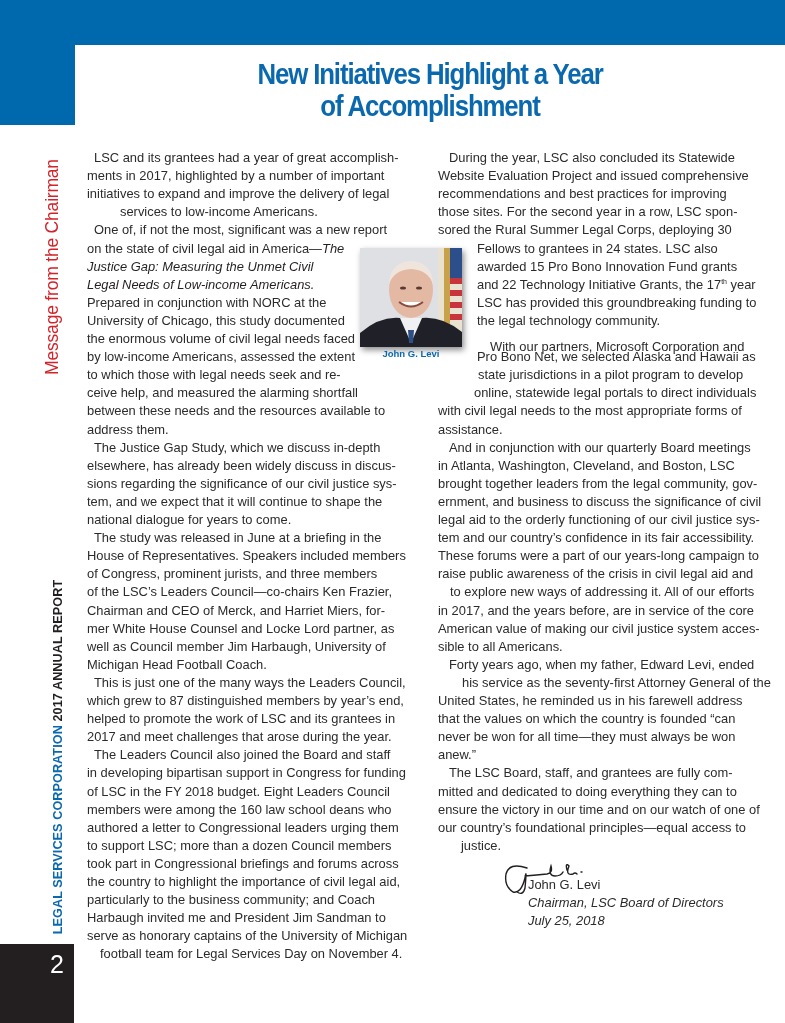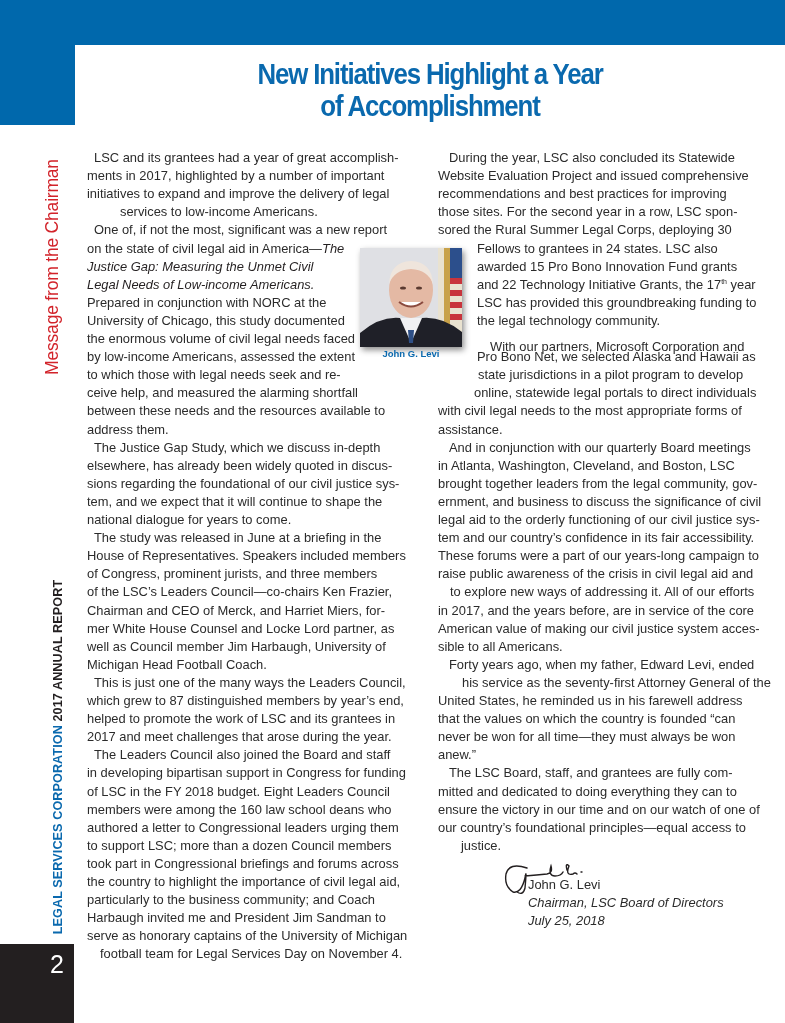--- a/index.html
+++ b/index.html
@@ -69,22 +69,22 @@
     <div class="line" style="left: 87px; top: 275.7px;"><i>Legal Needs of Low-income Americans.</i></div>
     <div class="line" style="left: 87px; top: 293.8px;">Prepared in conjunction with NORC at the</div>
     <div class="line" style="left: 87px; top: 311.9px;">University of Chicago, this study documented</div>
     <div class="line" style="left: 87px; top: 330px;">the enormous volume of civil legal needs faced</div>
     <div class="line" style="left: 87px; top: 348.1px;">by low-income Americans, assessed the extent</div>
     <div class="line" style="left: 87px; top: 366.2px;">to which those with legal needs seek and re-</div>
     <div class="line" style="left: 87px; top: 384.3px;">ceive help, and measured the alarming shortfall</div>
     <div class="line" style="left: 87px; top: 402.4px;">between these needs and the resources available to</div>
     <div class="line" style="left: 87px; top: 420.5px;">address them.</div>
     <div class="line" style="left: 94px; top: 438.6px;">The Justice Gap Study, which we discuss in-depth</div>
-    <div class="line" style="left: 87px; top: 456.7px;">elsewhere, has already been widely quoted in discus-</div>
-    <div class="line" style="left: 87px; top: 474.8px;">sions regarding the foundational of our civil justice sys-</div>
+    <div class="line" style="left: 87px; top: 456.7px;">elsewhere, has already been widely discuss in discus-</div>
+    <div class="line" style="left: 87px; top: 474.8px;">sions regarding the significance of our civil justice sys-</div>
     <div class="line" style="left: 87px; top: 492.9px;">tem, and we expect that it will continue to shape the</div>
     <div class="line" style="left: 87px; top: 511px;">national dialogue for years to come.</div>
     <div class="line" style="left: 94px; top: 529.1px;">The study was released in June at a briefing in the</div>
     <div class="line" style="left: 87px; top: 547.2px;">House of Representatives. Speakers included members</div>
     <div class="line" style="left: 87px; top: 565.3px;">of Congress, prominent jurists, and three members</div>
     <div class="line" style="left: 87px; top: 583.4px;">of the LSC’s Leaders Council—co-chairs Ken Frazier,</div>
     <div class="line" style="left: 87px; top: 601.5px;">Chairman and CEO of Merck, and Harriet Miers, for-</div>
     <div class="line" style="left: 87px; top: 619.6px;">mer White House Counsel and Locke Lord partner, as</div>
     <div class="line" style="left: 87px; top: 637.7px;">well as Council member Jim Harbaugh, University of</div>
     <div class="line" style="left: 87px; top: 655.8px;">Michigan Head Football Coach.</div>

